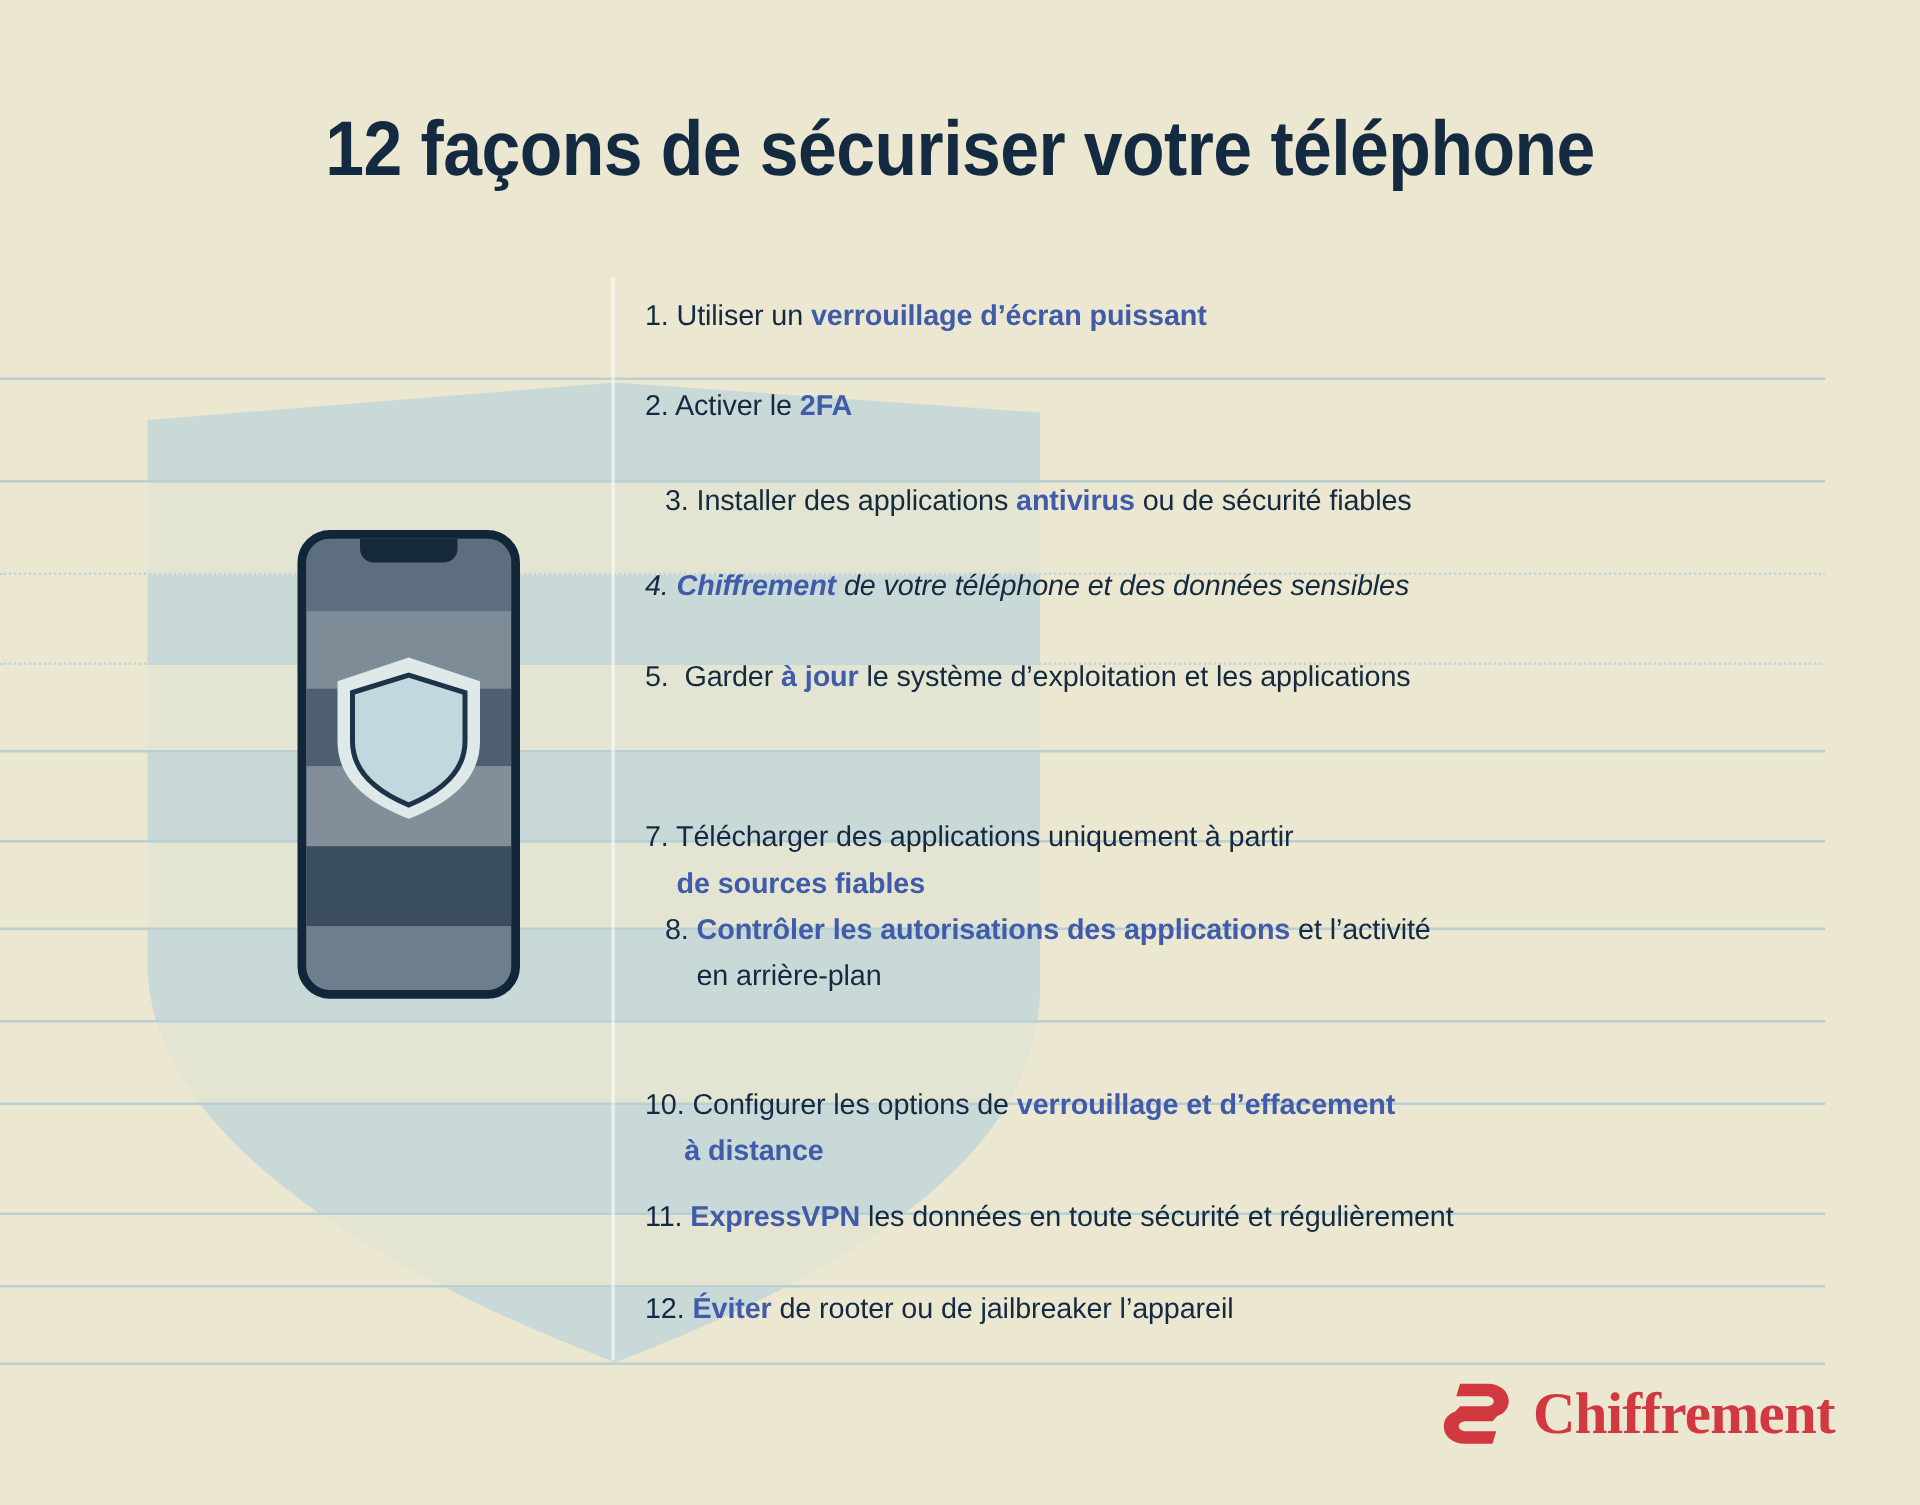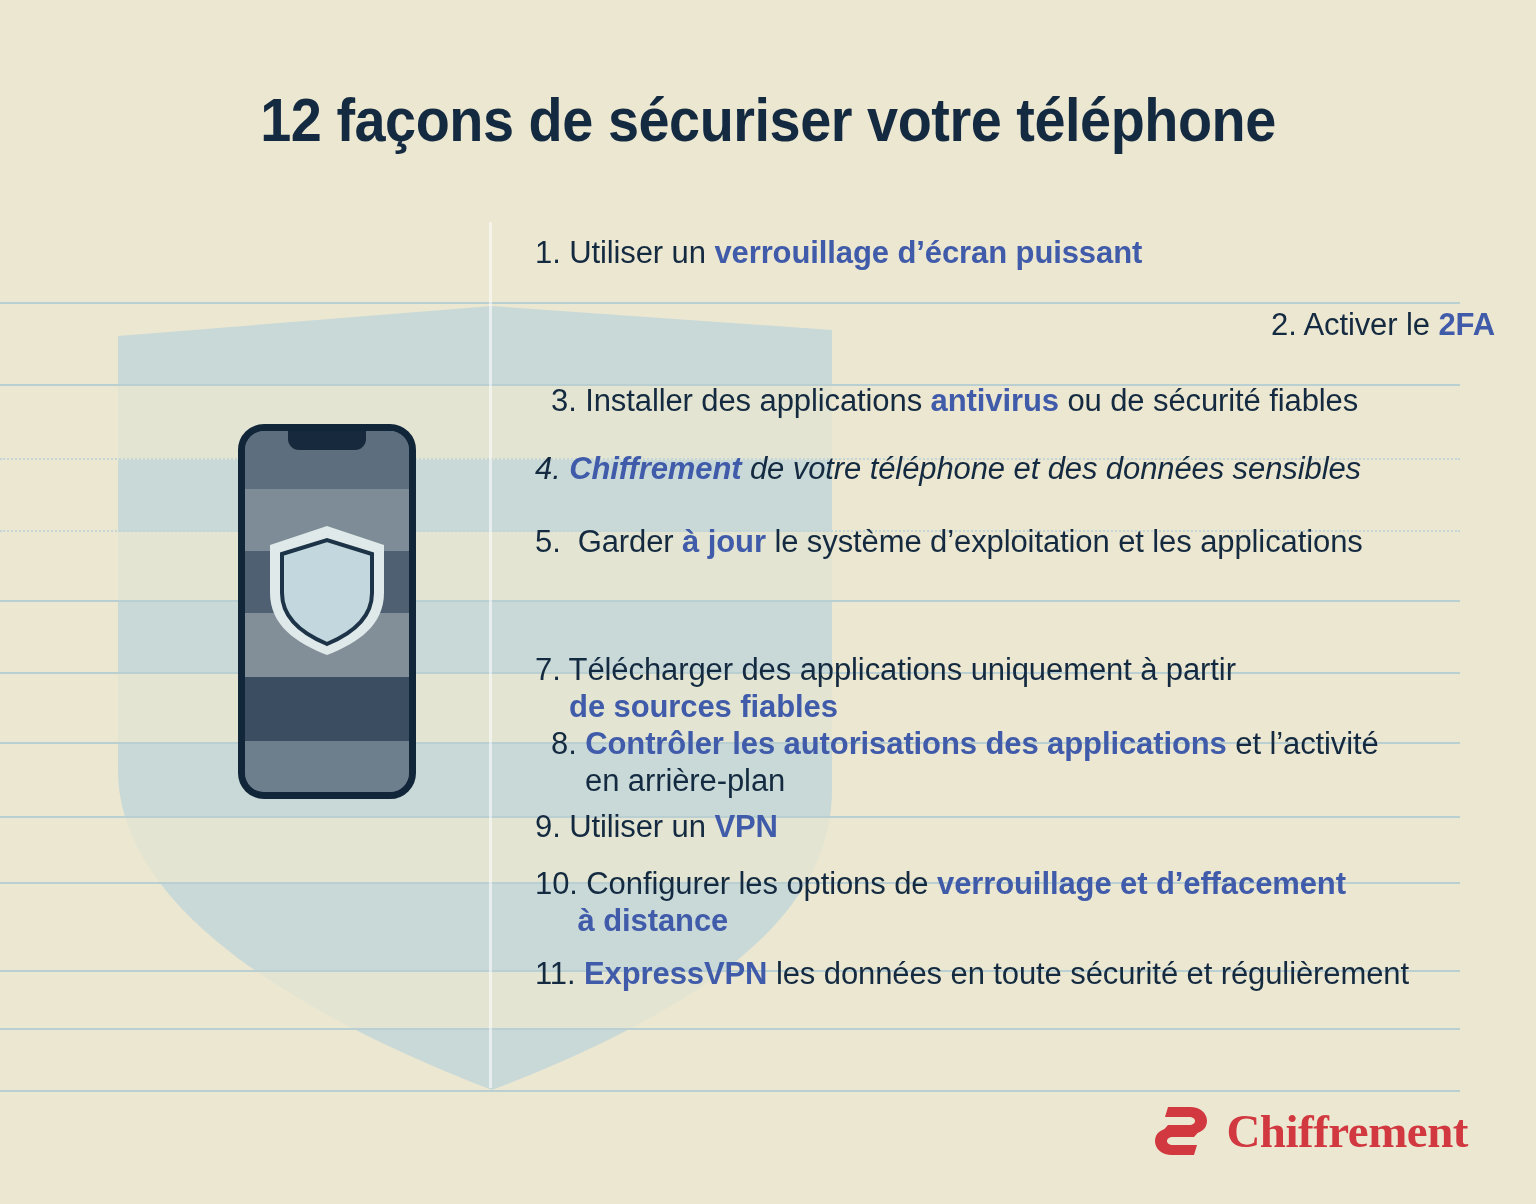--- a/index.html
+++ b/index.html
@@ -45,24 +45,24 @@
 
   
   .vline{
     position:absolute;left:489px;top:222px;width:3px;height:866px;
     background:rgba(255,255,255,0.55);
   }
 
   
   .list{position:absolute;left:0;top:0;width:1536px;height:1204px;}
   .row{
-    position:absolute;left:535px;
+    position:absolute;left:516px;
     width:960px;
     color:#142a40;
-    font-size:31px;
+    font-size:23px;
     line-height:37px;
     font-weight:400;
     letter-spacing:-0.1px;
     white-space:pre-wrap;
   }
   .row b{color:#3f5ba9;font-weight:700;}
   .row .num{font-weight:400;color:#142a40;}
 
   
   .phone{
@@ -175,32 +175,32 @@
       <div class="notch"></div>
       <svg class="phone-shield" viewBox="0 0 122 135">
         <path d="M4 22 L61 3 L118 22 L118 70 C118 102 92 120 61 132 C30 120 4 102 4 70 Z" fill="#dfe9ea" stroke="none"></path>
         <path d="M16 31 L61 17 L106 31 L106 70 C106 96 85 111 61 121 C37 111 16 96 16 70 Z" fill="#c3d7de" stroke="#1d3348" stroke-width="4"></path>
       </svg>
     </div>
   </div>
 
   <div class="list">
     <div class="row" style="top:234px;"><span class="num">1.</span><span> Utiliser un </span><b>verrouillage d’écran puissant</b></div>
-    <div class="row" style="top:306px;text-align:right;"><span class="num">2.</span><span> Activer le </span><b>2FA</b></div>
+    <div class="row" style="top:306px;"><span class="num">2.</span><span> Activer le </span><b>2FA</b></div>
     <div class="row" style="top:382px;margin-left:16px;"><span class="num">3.</span><span> Installer des applications </span><b>antivirus</b><span> ou de sécurité fiables</span></div>
     <div class="row" style="top:450px;font-style:italic;"><span class="num">4.</span><span> </span><b>Chiffrement</b><span> de votre téléphone et des données sensibles</span></div>
     <div class="row" style="top:523px;"><span class="num">5.</span><span>  Garder </span><b>à jour</b><span> le système d’exploitation et les applications</span></div>
     <div class="row" style="top:651px;"><span class="num">7.</span><span> Télécharger des applications uniquement à partir
     </span><b>de sources fiables</b></div>
     <div class="row" style="top:725px;margin-left:16px;"><span class="num">8.</span><span> </span><b>Contrôler les autorisations des applications</b><span> et l’activité
     en arrière-plan</span></div>
-    <div class="row" style="top:808px;"><span class="num">9.</span><span> Utiliser un </span><b>VPN</b></div>
     <div class="row" style="top:865px;"><span class="num">10.</span><span> Configurer les options de </span><b>verrouillage et d’effacement
      à distance</b></div>
     <div class="row" style="top:955px;"><span class="num">11.</span><span> </span><b>ExpressVPN</b><span> les données en toute sécurité et régulièrement</span></div>
+    <div class="row" style="top:1028px;"><span class="num">12.</span><span> </span><b>Éviter</b><span> de rooter ou de jailbreaker l’appareil</span></div>
   </div>
 
   <div class="logo">
     <svg class="mark" viewBox="0 0 62 62">
       <path d="M18 7 h22 c10 0 17 6 17 14 0 8-7 13-17 13 h-30 l8-9 h21 c4 0 6-2 6-4 0-2-2-4-6-4 h-24 z" fill="#d1383f"></path>
       <path d="M44 55 h-22 c-10 0-17-6-17-14 0-8 7-13 17-13 h30 l-8 9 h-21 c-4 0-6 2-6 4 0 2 2 4 6 4 h24 z" fill="#d1383f"></path>
     </svg>
     <span class="word">Chiffrement</span>
   </div>
 

